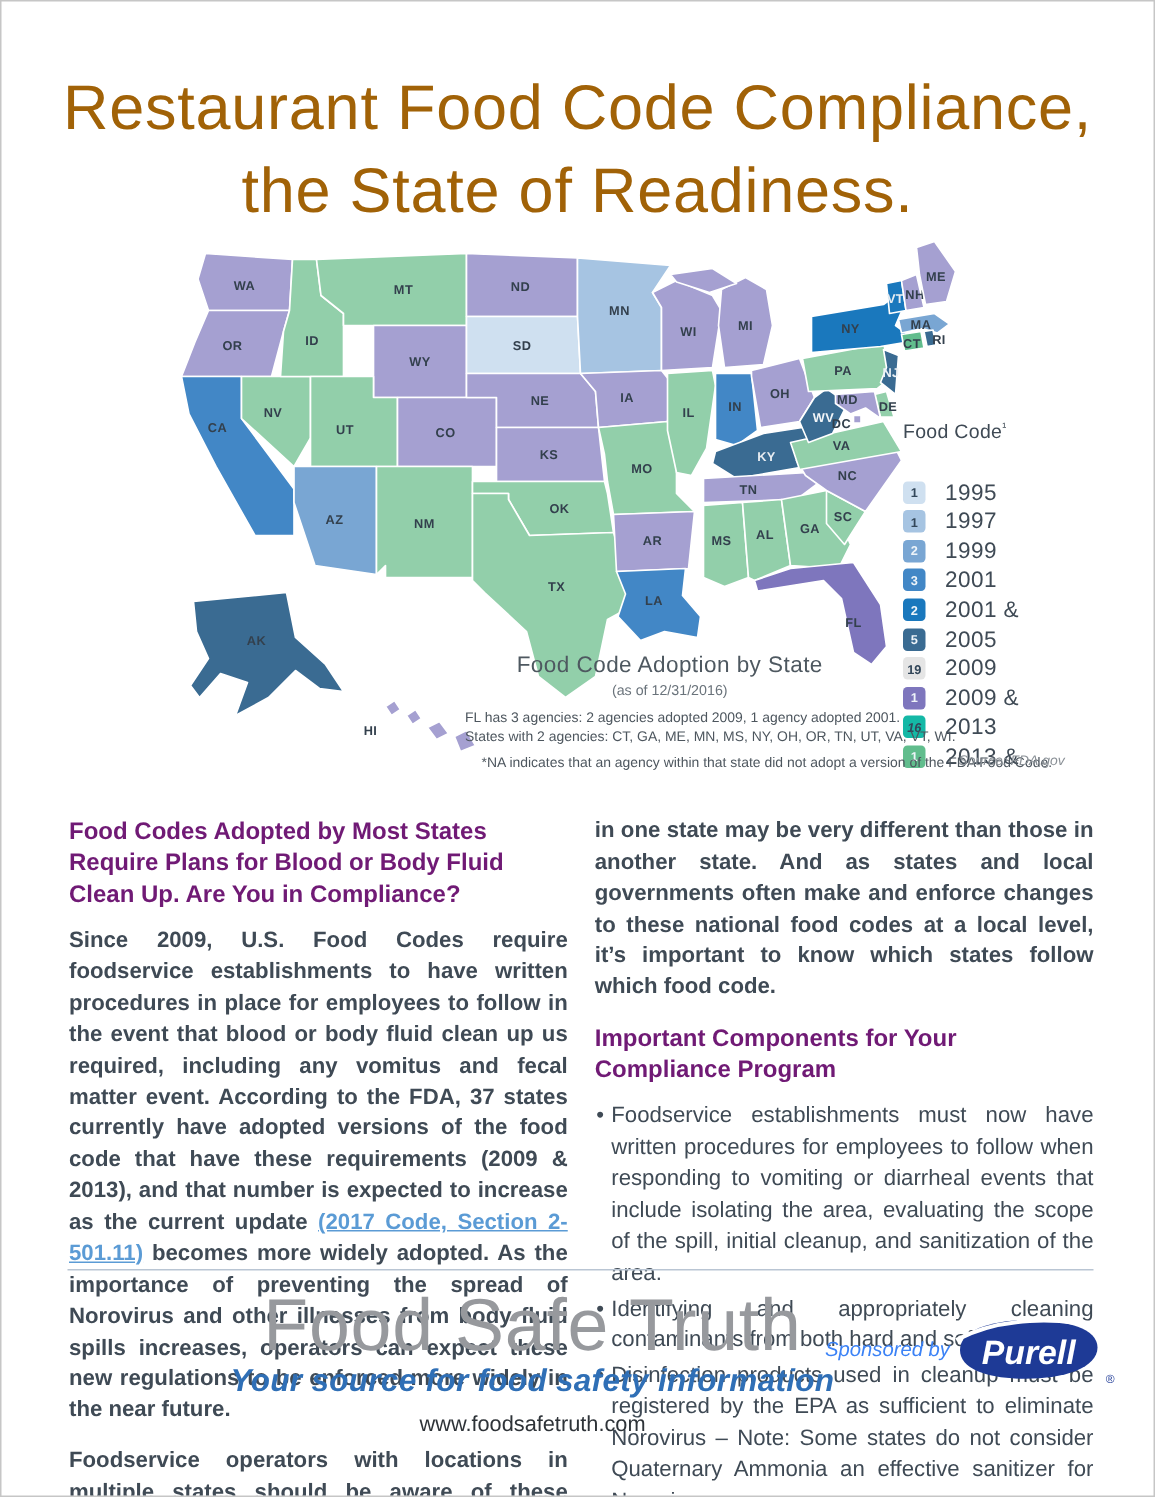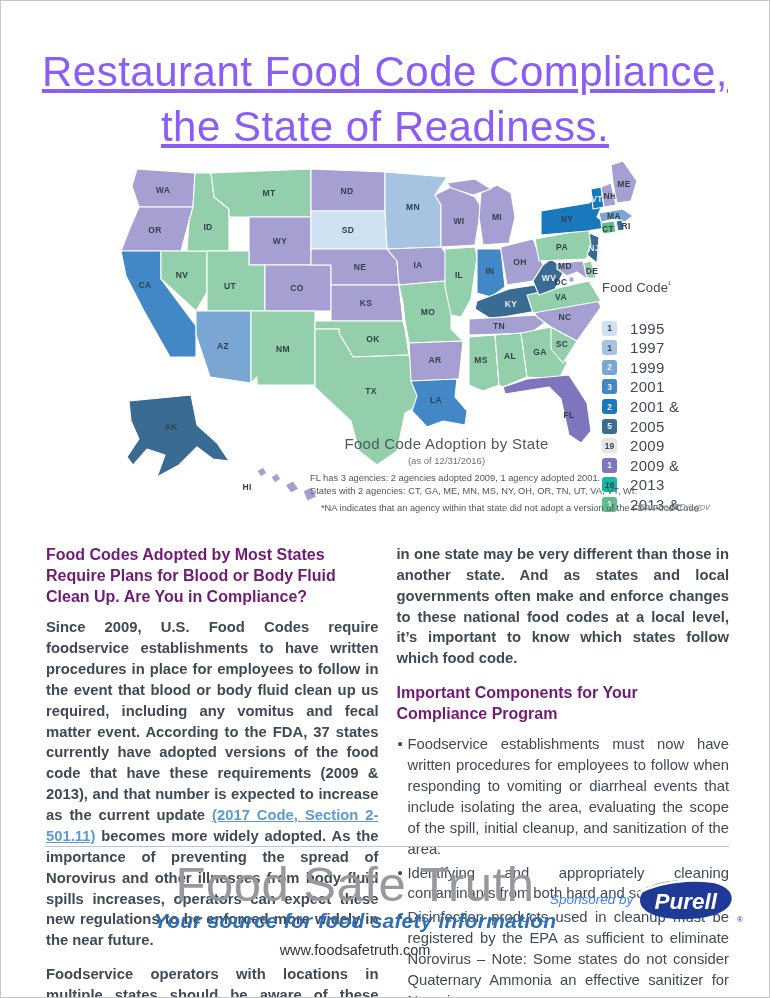--- a/index.html
+++ b/index.html
@@ -49,21 +49,21 @@
   .purell-reg{position:absolute;right:-4px;bottom:3px;font-size:8px;color:#1e3a96;}
   .tagline{position:absolute;top:908px;left:-30px;right:30px;text-align:center;
            font-size:21px;font-style:italic;font-weight:bold;color:#2f6fb6;letter-spacing:.2px;}
   .site-url{position:absolute;top:941px;left:-30px;right:30px;text-align:center;font-size:14.5px;color:#2e3338;}
 </style>
 </head>
 <body>
 
 <div id="page">
 
-  <div class="main-title" style="color: #8b5cf6; text-decoration: underline;">
+  <div class="main-title" style="color: #a16207;">
     <div>Restaurant Food Code Compliance,</div>
     <div>the State of Readiness.</div>
   </div>
 
   <svg id="map-svg" width="540" height="352" viewBox="0 0 540 352">
       <polygon points="38,10 96,14 94,48 40,48 33,27" fill="#a5a0d1"></polygon>
       <text x="64" y="34" text-anchor="middle" fill="#33404d">WA</text>
       <polygon points="40,48 94,48 90,62 82,92 22,92 31,69" fill="#a5a0d1"></polygon>
       <text x="56" y="74" text-anchor="middle" fill="#33404d">OR</text>
       <polygon points="22,92 62,92 62,120 97,167 97,198 71,198 45,152 27,117" fill="#4287c6"></polygon>

